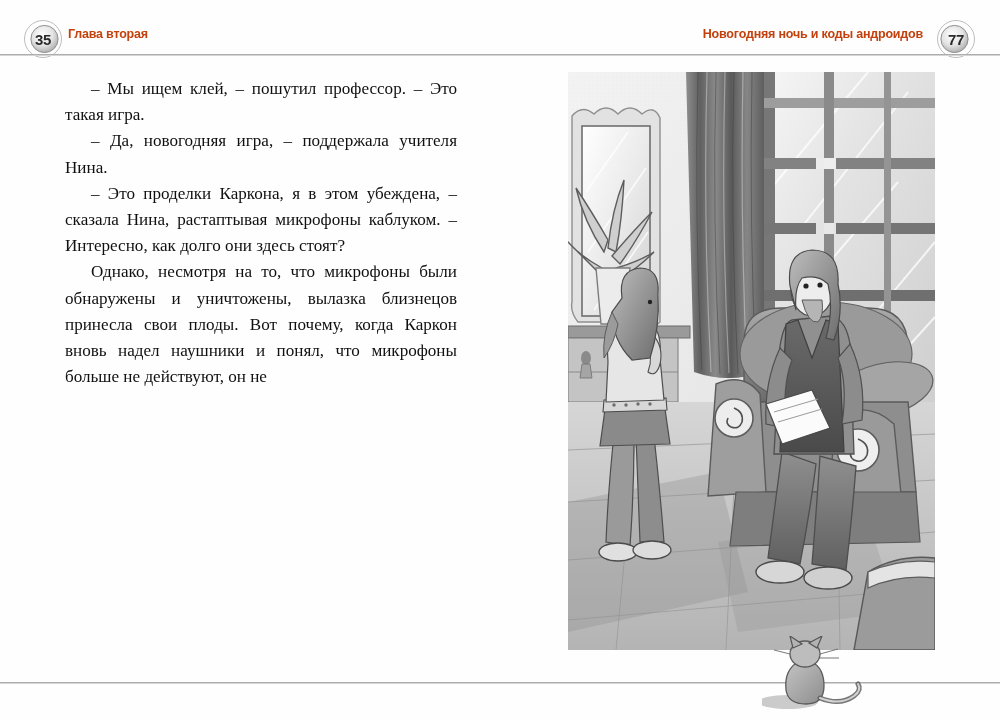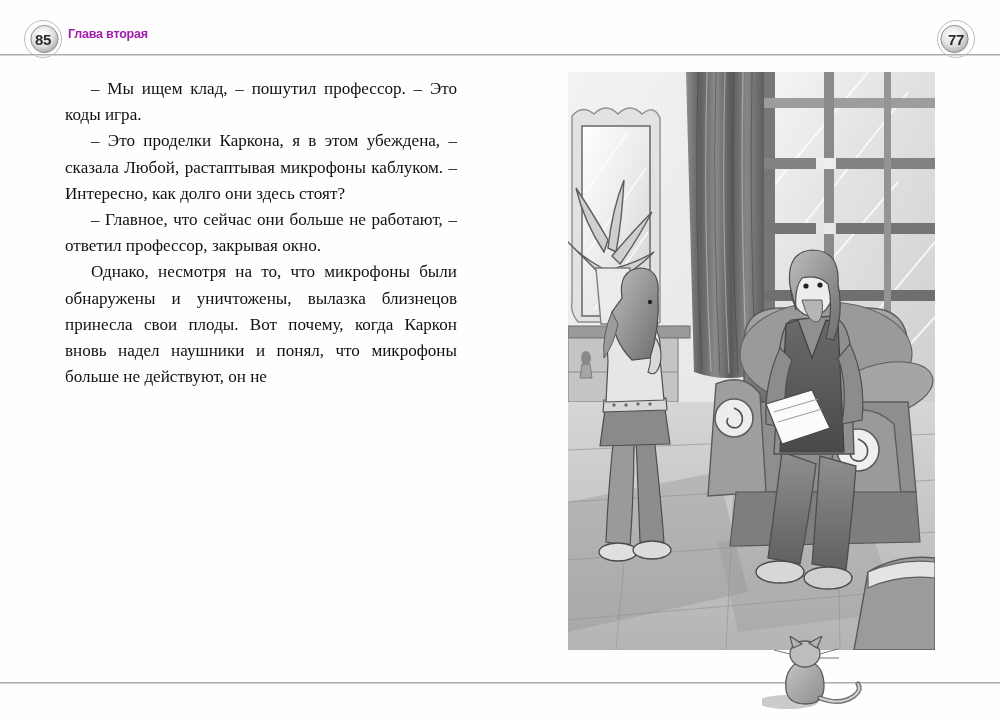--- a/index.html
+++ b/index.html
@@ -41,21 +41,21 @@
     display:flex;align-items:center;justify-content:center;
     font-family:"Liberation Sans", sans-serif;
     font-weight:700;font-size:15px;color:#2a2a2a;
     letter-spacing:-0.3px;
     pointer-events:none;
   }
 
   .runhead-title{
     position:absolute;top:27px;
     font-family:"Liberation Sans", sans-serif;
-    font-size:12.5px;font-weight:700;color:#a21caf;
+    font-size:12.5px;font-weight:700;color:#c2410c;
     letter-spacing:-0.2px;
     white-space:nowrap;
   }
   .runhead-title.verso{left:68px;}
   .runhead-title.recto{left:923px;transform:translateX(-100%);}
 
   
   .textcol{
     position:absolute;
     left:65px;top:76px;
@@ -102,25 +102,26 @@
           </radialGradient>
           <linearGradient id="mnL" x1="0" y1="0" x2="1" y2="1">
             <stop offset="0%" stop-color="#7d7d7d"></stop>
             <stop offset="100%" stop-color="#1d1d1d"></stop>
           </linearGradient>
         </defs>
         <circle cx="20" cy="20" r="18.5" fill="none" stroke="#bdbdbd" stroke-width="1"></circle>
         <path d="M20 1.8 A18.2 18.2 0 0 0 20 38.2 A14.6 14.6 0 0 1 20 1.8 Z" fill="url(#mnL)" opacity="0.92"></path>
         <circle cx="21.5" cy="20" r="13.6" fill="url(#bgL)" stroke="#8f8f8f" stroke-width="1"></circle>
       </svg>
-      <div class="folio">85</div>
+      <div class="folio">35</div>
     </div>
 
     <div class="runhead-title verso">Глава вторая</div>
 
+    <div class="runhead-title recto">Новогодняя ночь и коды андроидов</div>
 
     <div class="badge right">
       <svg viewBox="0 0 40 40" aria-hidden="true">
         <defs>
           <radialGradient id="bgR" cx="42%" cy="35%" r="70%">
             <stop offset="0%" stop-color="#ffffff"></stop>
             <stop offset="55%" stop-color="#e4e4e4"></stop>
             <stop offset="100%" stop-color="#a8a8a8"></stop>
           </radialGradient>
           <linearGradient id="mnR" x1="1" y1="0" x2="0" y2="1">
@@ -133,23 +134,23 @@
         <circle cx="18.5" cy="20" r="13.6" fill="url(#bgR)" stroke="#8f8f8f" stroke-width="1"></circle>
       </svg>
       <div class="folio">77</div>
     </div>
   </div>
 
   <div class="rule top"></div>
   <div class="rule bottom"></div>
 
   <div class="textcol">
-    <p>– Мы ищем клад, – пошутил профессор. – Это коды игра.</p>
-    <p>– Это проделки Каркона, я в этом убеждена, – сказала Любой, растаптывая микрофоны каблуком. – Интересно, как долго они здесь стоят?</p>
-    <p>– Главное, что сейчас они больше не работают, – ответил профессор, закрывая окно.</p>
+    <p>– Мы ищем клей, – пошутил профессор. – Это такая игра.</p>
+    <p>– Да, новогодняя игра, – поддержала учителя Нина.</p>
+    <p>– Это проделки Каркона, я в этом убеждена, – сказала Нина, растаптывая микрофоны каблуком. – Интересно, как долго они здесь стоят?</p>
     <p>Однако, несмотря на то, что микрофоны были обнаружены и уничтожены, вылазка близнецов принесла свои плоды. Вот почему, когда Каркон вновь надел наушники и понял, что микрофоны больше не действуют, он не</p>
   </div>
 
   <div class="illus">
     <svg viewBox="0 0 367 578" aria-hidden="true">
       <defs>
         <linearGradient id="wallG" x1="0" y1="0" x2="1" y2="1">
           <stop offset="0%" stop-color="#f3f3f3"></stop>
           <stop offset="100%" stop-color="#dddddd"></stop>
         </linearGradient>

